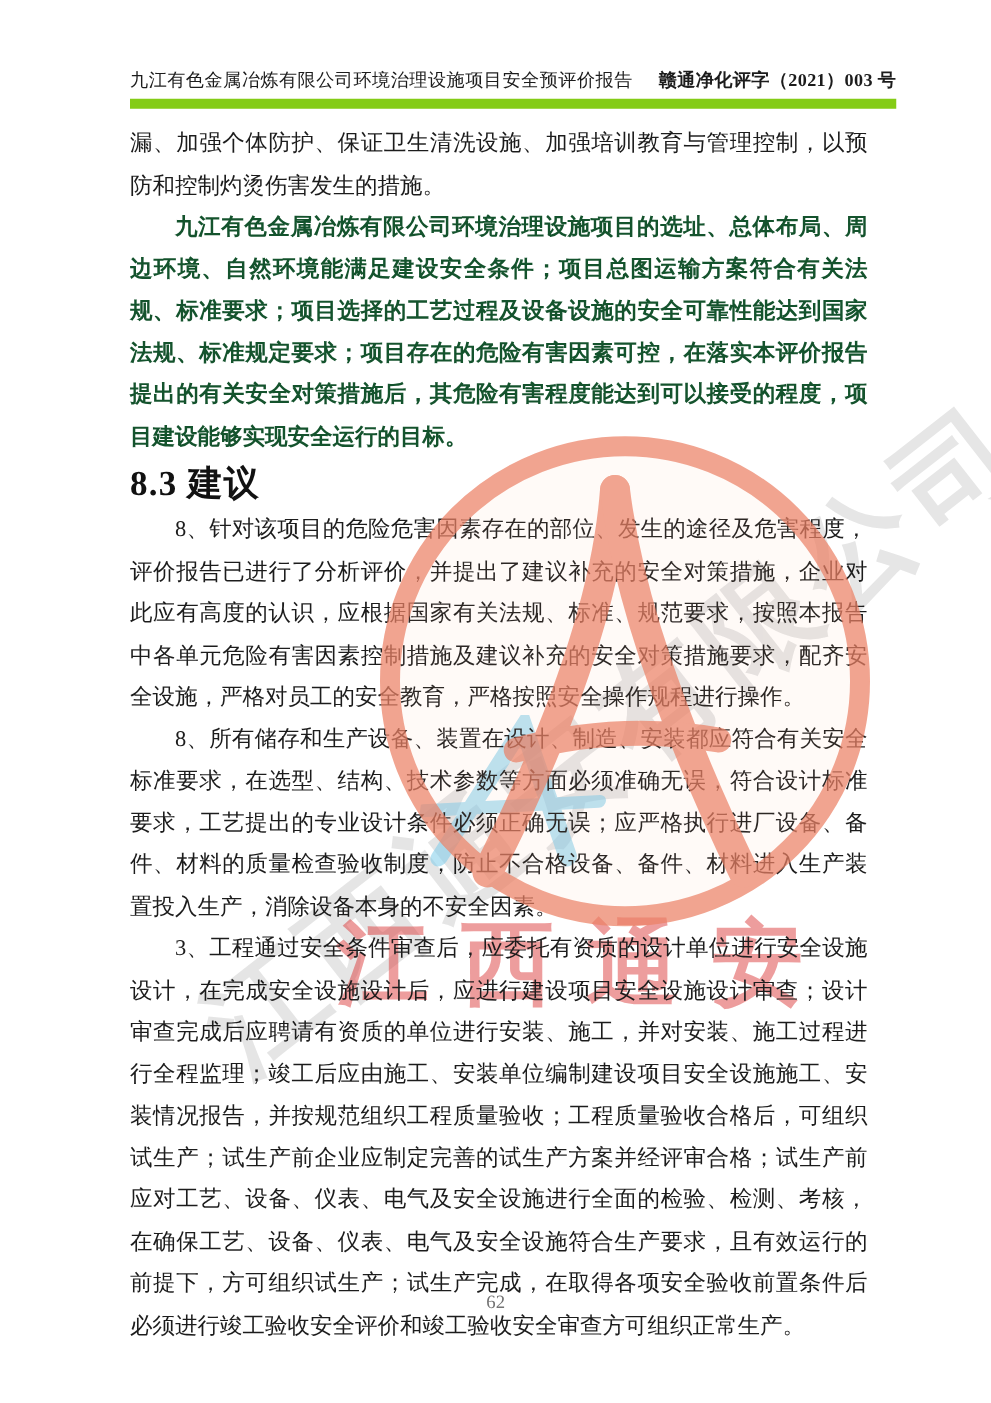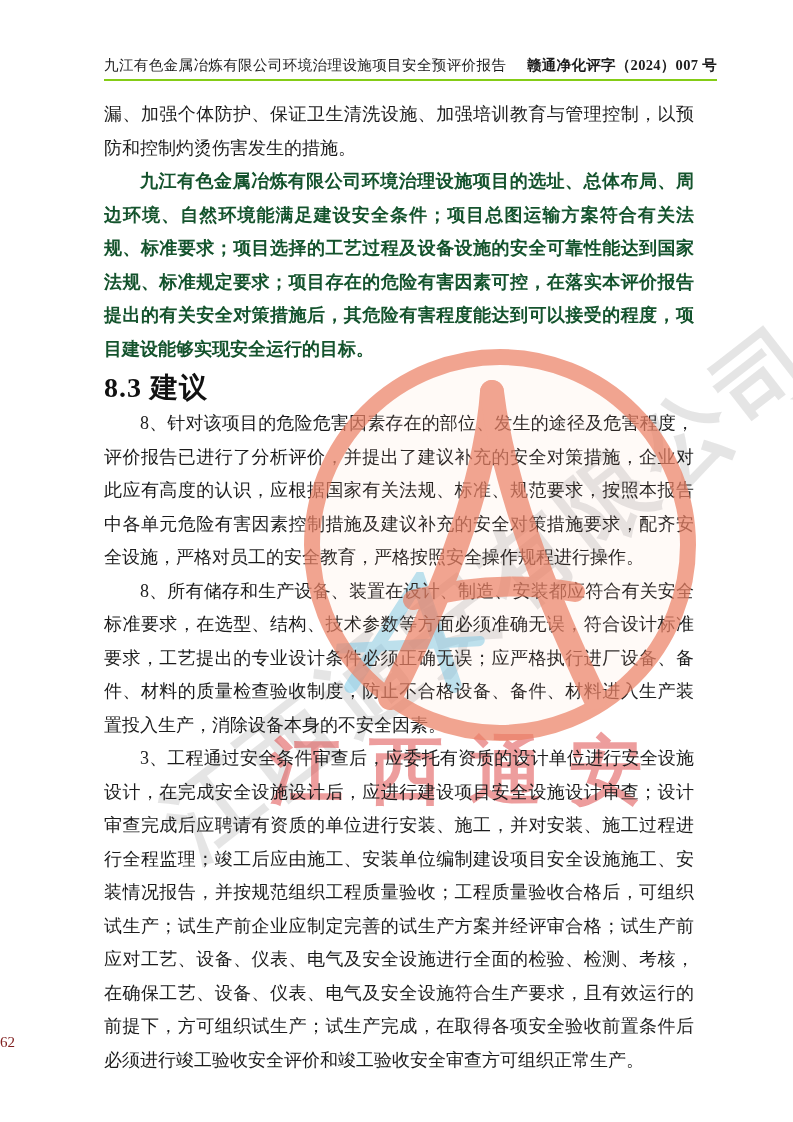--- a/index.html
+++ b/index.html
@@ -6,43 +6,43 @@
   .page{
     position:relative;width:793px;height:1122px;background:#ffffff;
     overflow:hidden;
     font-family:"Liberation Serif","DejaVu Serif",serif;
     color:#1c1c1c;
   }
   
   .header{
     position:absolute;left:104px;right:76px;top:56px;
     display:flex;justify-content:space-between;align-items:flex-end;
-    border-bottom:2px solid #84cc16;padding-bottom:5px;
+    border-bottom:8px solid #84cc16;padding-bottom:5px;
     font-size:14.5px;line-height:18px;white-space:nowrap;
   }
   .header .h-left{letter-spacing:.4px;}
   .header .h-right{font-weight:bold;letter-spacing:.3px;}
   
   .content{
     position:absolute;left:104px;top:98px;width:590px;
     font-size:18px;line-height:33.5px;
     text-align:justify;word-break:break-all;
     z-index:2;
   }
   .content p{margin:0;}
   .content p.indent{text-indent:2em;}
   .content p.bold{font-weight:bold;color:#14532d;}
   .content h2{
     font-size:28px;font-weight:bold;margin:5px 0 3px 0;
     line-height:33px;letter-spacing:1px;color:#111;
   }
   
   .footer{
-    position:absolute;left:0;right:0;top:1034px;text-align:left;
-    font-size:15px;color:#7f1d1d;z-index:2;
+    position:absolute;left:0;right:0;top:1034px;text-align:center;
+    font-size:15px;color:#737373;z-index:2;
   }
   
   .wm-diagonal{
     position:absolute;left:138px;top:788px;
     font-size:92px;font-weight:700;letter-spacing:8px;white-space:nowrap;
     color:var(--diagonal-color,rgba(150,150,150,.22));
     opacity:.24;
     transform:rotate(-38deg);transform-origin:0 0;
     z-index:1;pointer-events:none;
   }
@@ -73,21 +73,21 @@
 
   <div class="wm-redtext">江西通安</div>
 
   <svg class="wm-blue" width="150" height="125" viewBox="0 0 160 130">
     <path d="M22 120 L78 8 L132 120" stroke-width="15"></path>
     <path d="M2 80 L152 72" stroke-width="11"></path>
   </svg>
 
   <div class="header">
     <span class="h-left">九江有色金属冶炼有限公司环境治理设施项目安全预评价报告</span>
-    <span class="h-right">赣通净化评字（2024）007 号</span>
+    <span class="h-right">赣通净化评字（2021）003 号</span>
   </div>
 
   <div class="content" id="content">
       <p>漏、加强个体防护、保证卫生清洗设施、加强培训教育与管理控制，以预防和控制灼烫伤害发生的措施。</p>
       <p class="bold indent">九江有色金属冶炼有限公司环境治理设施项目的选址、总体布局、周边环境、自然环境能满足建设安全条件；项目总图运输方案符合有关法规、标准要求；项目选择的工艺过程及设备设施的安全可靠性能达到国家法规、标准规定要求；项目存在的危险有害因素可控，在落实本评价报告提出的有关安全对策措施后，其危险有害程度能达到可以接受的程度，项目建设能够实现安全运行的目标。</p>
       <h2>8.3 建议</h2>
       <p class="indent">8、针对该项目的危险危害因素存在的部位、发生的途径及危害程度，评价报告已进行了分析评价，并提出了建议补充的安全对策措施，企业对此应有高度的认识，应根据国家有关法规、标准、规范要求，按照本报告中各单元危险有害因素控制措施及建议补充的安全对策措施要求，配齐安全设施，严格对员工的安全教育，严格按照安全操作规程进行操作。</p>
       <p class="indent">8、所有储存和生产设备、装置在设计、制造、安装都应符合有关安全标准要求，在选型、结构、技术参数等方面必须准确无误，符合设计标准要求，工艺提出的专业设计条件必须正确无误；应严格执行进厂设备、备件、材料的质量检查验收制度，防止不合格设备、备件、材料进入生产装置投入生产，消除设备本身的不安全因素。</p>
       <p class="indent">3、工程通过安全条件审查后，应委托有资质的设计单位进行安全设施设计，在完成安全设施设计后，应进行建设项目安全设施设计审查；设计审查完成后应聘请有资质的单位进行安装、施工，并对安装、施工过程进行全程监理；竣工后应由施工、安装单位编制建设项目安全设施施工、安装情况报告，并按规范组织工程质量验收；工程质量验收合格后，可组织试生产；试生产前企业应制定完善的试生产方案并经评审合格；试生产前应对工艺、设备、仪表、电气及安全设施进行全面的检验、检测、考核，在确保工艺、设备、仪表、电气及安全设施符合生产要求，且有效运行的前提下，方可组织试生产；试生产完成，在取得各项安全验收前置条件后必须进行竣工验收安全评价和竣工验收安全审查方可组织正常生产。</p>
     </div>

